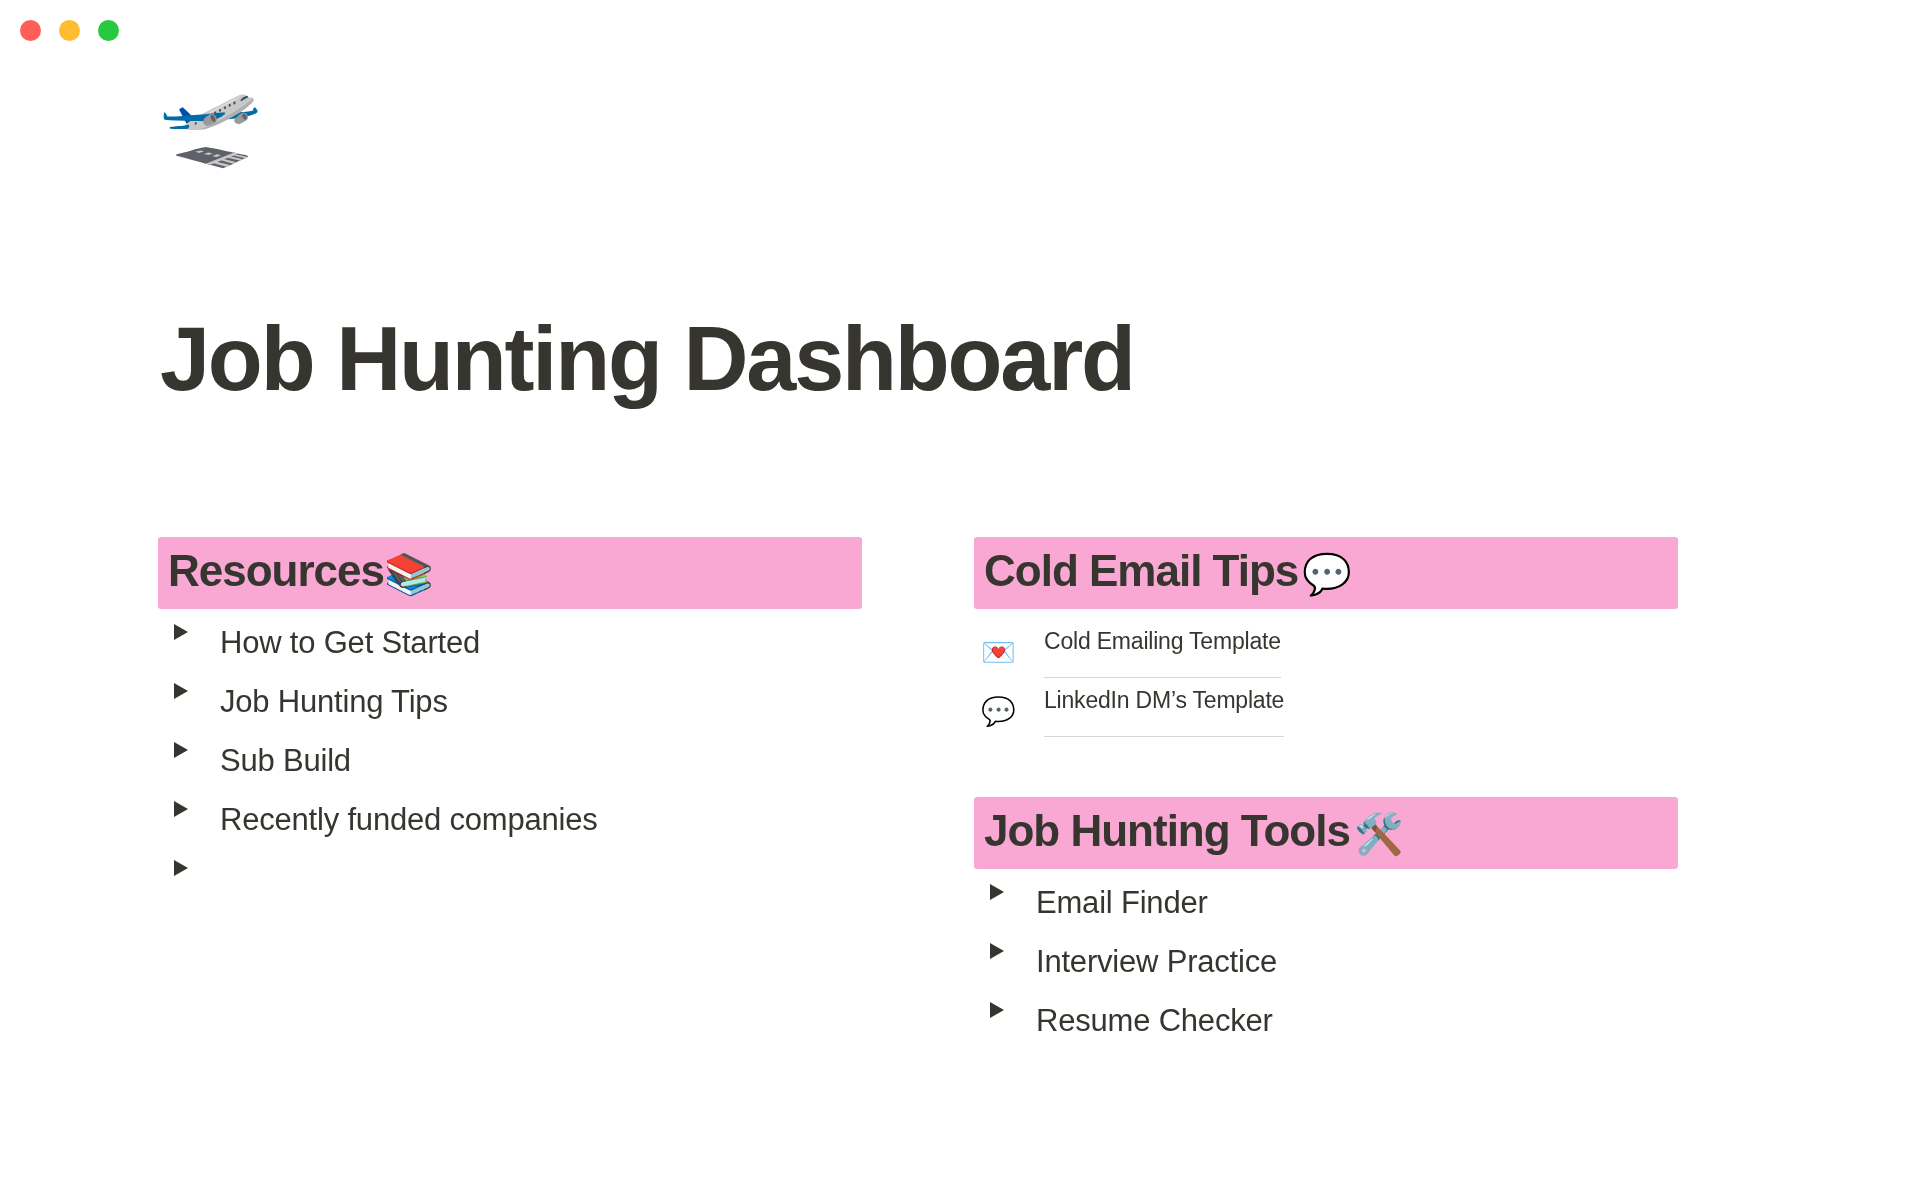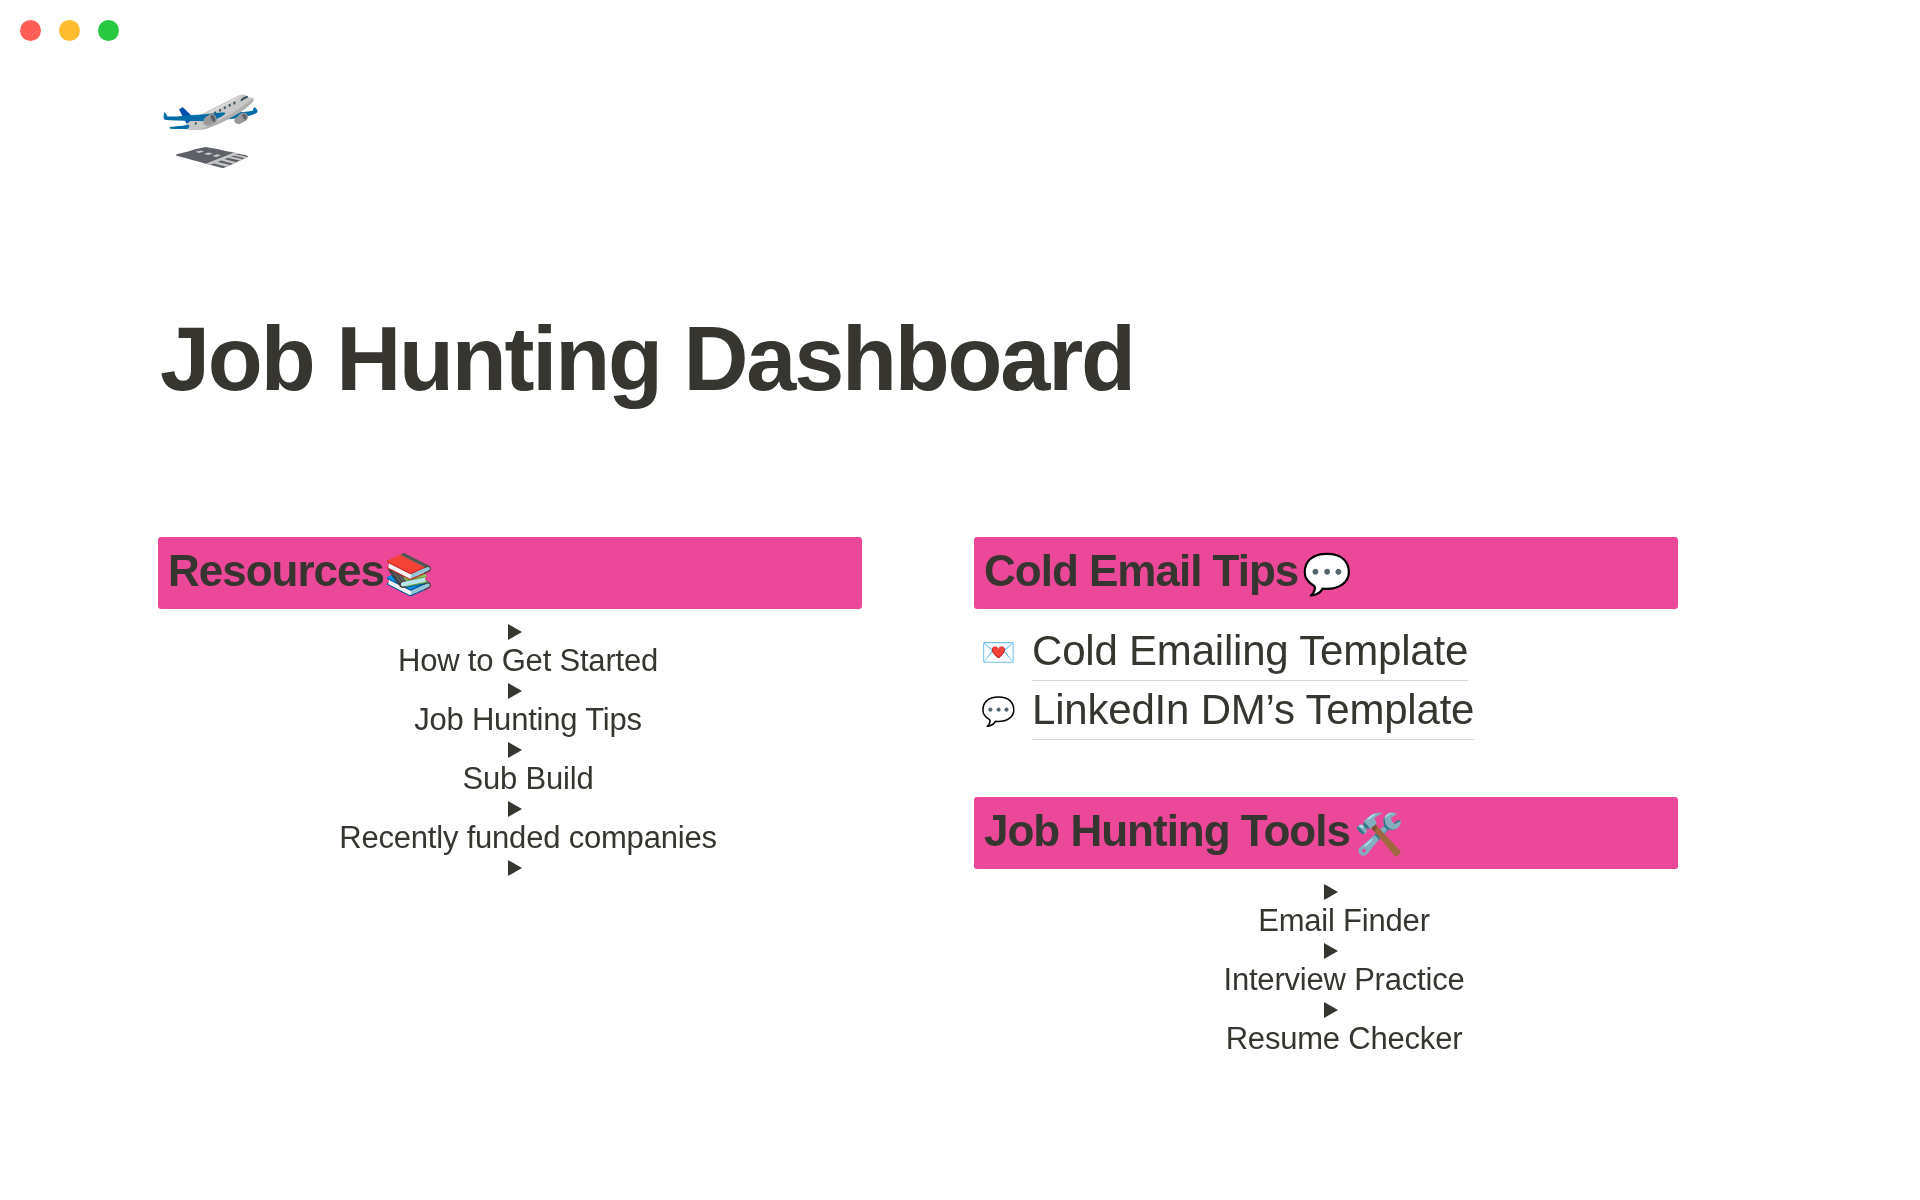--- a/index.html
+++ b/index.html
@@ -87,21 +87,21 @@
   }
   .column {
     width: 704px;
     flex: none;
   }
 
   .section { margin-bottom: 0; }
   .section + .section { margin-top: 56px; }
 
   .section-heading {
-    background: #ec4899;
+    background: #f9a8d4;
     border-radius: 3px;
     padding: 6px 10px 10px 10px;
     margin-bottom: 14px;
     display: block;
   }
   .section-heading .heading-text {
     font-size: 44px;
     font-weight: 700;
     letter-spacing: -1.0px;
     color: #37352f;
@@ -113,24 +113,23 @@
     font-size: 40px;
     line-height: 1.25;
     display: inline;
     vertical-align: -2px;
   }
 
   
   .toggle-list { list-style: none; }
   .toggle-item {
     display: flex;
-    align-items: center;
+    align-items: flex-start;
     height: 59px;
     padding-left: 10px;
-    flex-direction: column;
   }
   .toggle-arrow {
     width: 26px;
     flex: none;
     color: #37352f;
     font-size: 22px;
     line-height: 1;
     display: flex;
     align-items: center;
     justify-content: center;
@@ -156,28 +155,28 @@
   .link-emoji {
     font-size: 28px;
     line-height: 1;
     width: 30px;
     flex: none;
     display: flex;
     align-items: center;
     justify-content: center;
   }
   .link-text {
-    margin-left: 18px;
-    font-size: 42px;
+    margin-left: 30px;
+    font-size: 23px;
     color: #37352f;
     line-height: 1.3;
     letter-spacing: -0.2px;
     white-space: nowrap;
     border-bottom: 1.6px solid #d7d5d2;
-    padding-bottom: 2px;
+    padding-bottom: 20px;
     cursor: pointer;
   }
 </style>
 </head>
 <body>
 
 <div id="app-window">
 
   <div id="titlebar">
     <div id="traffic-lights">

